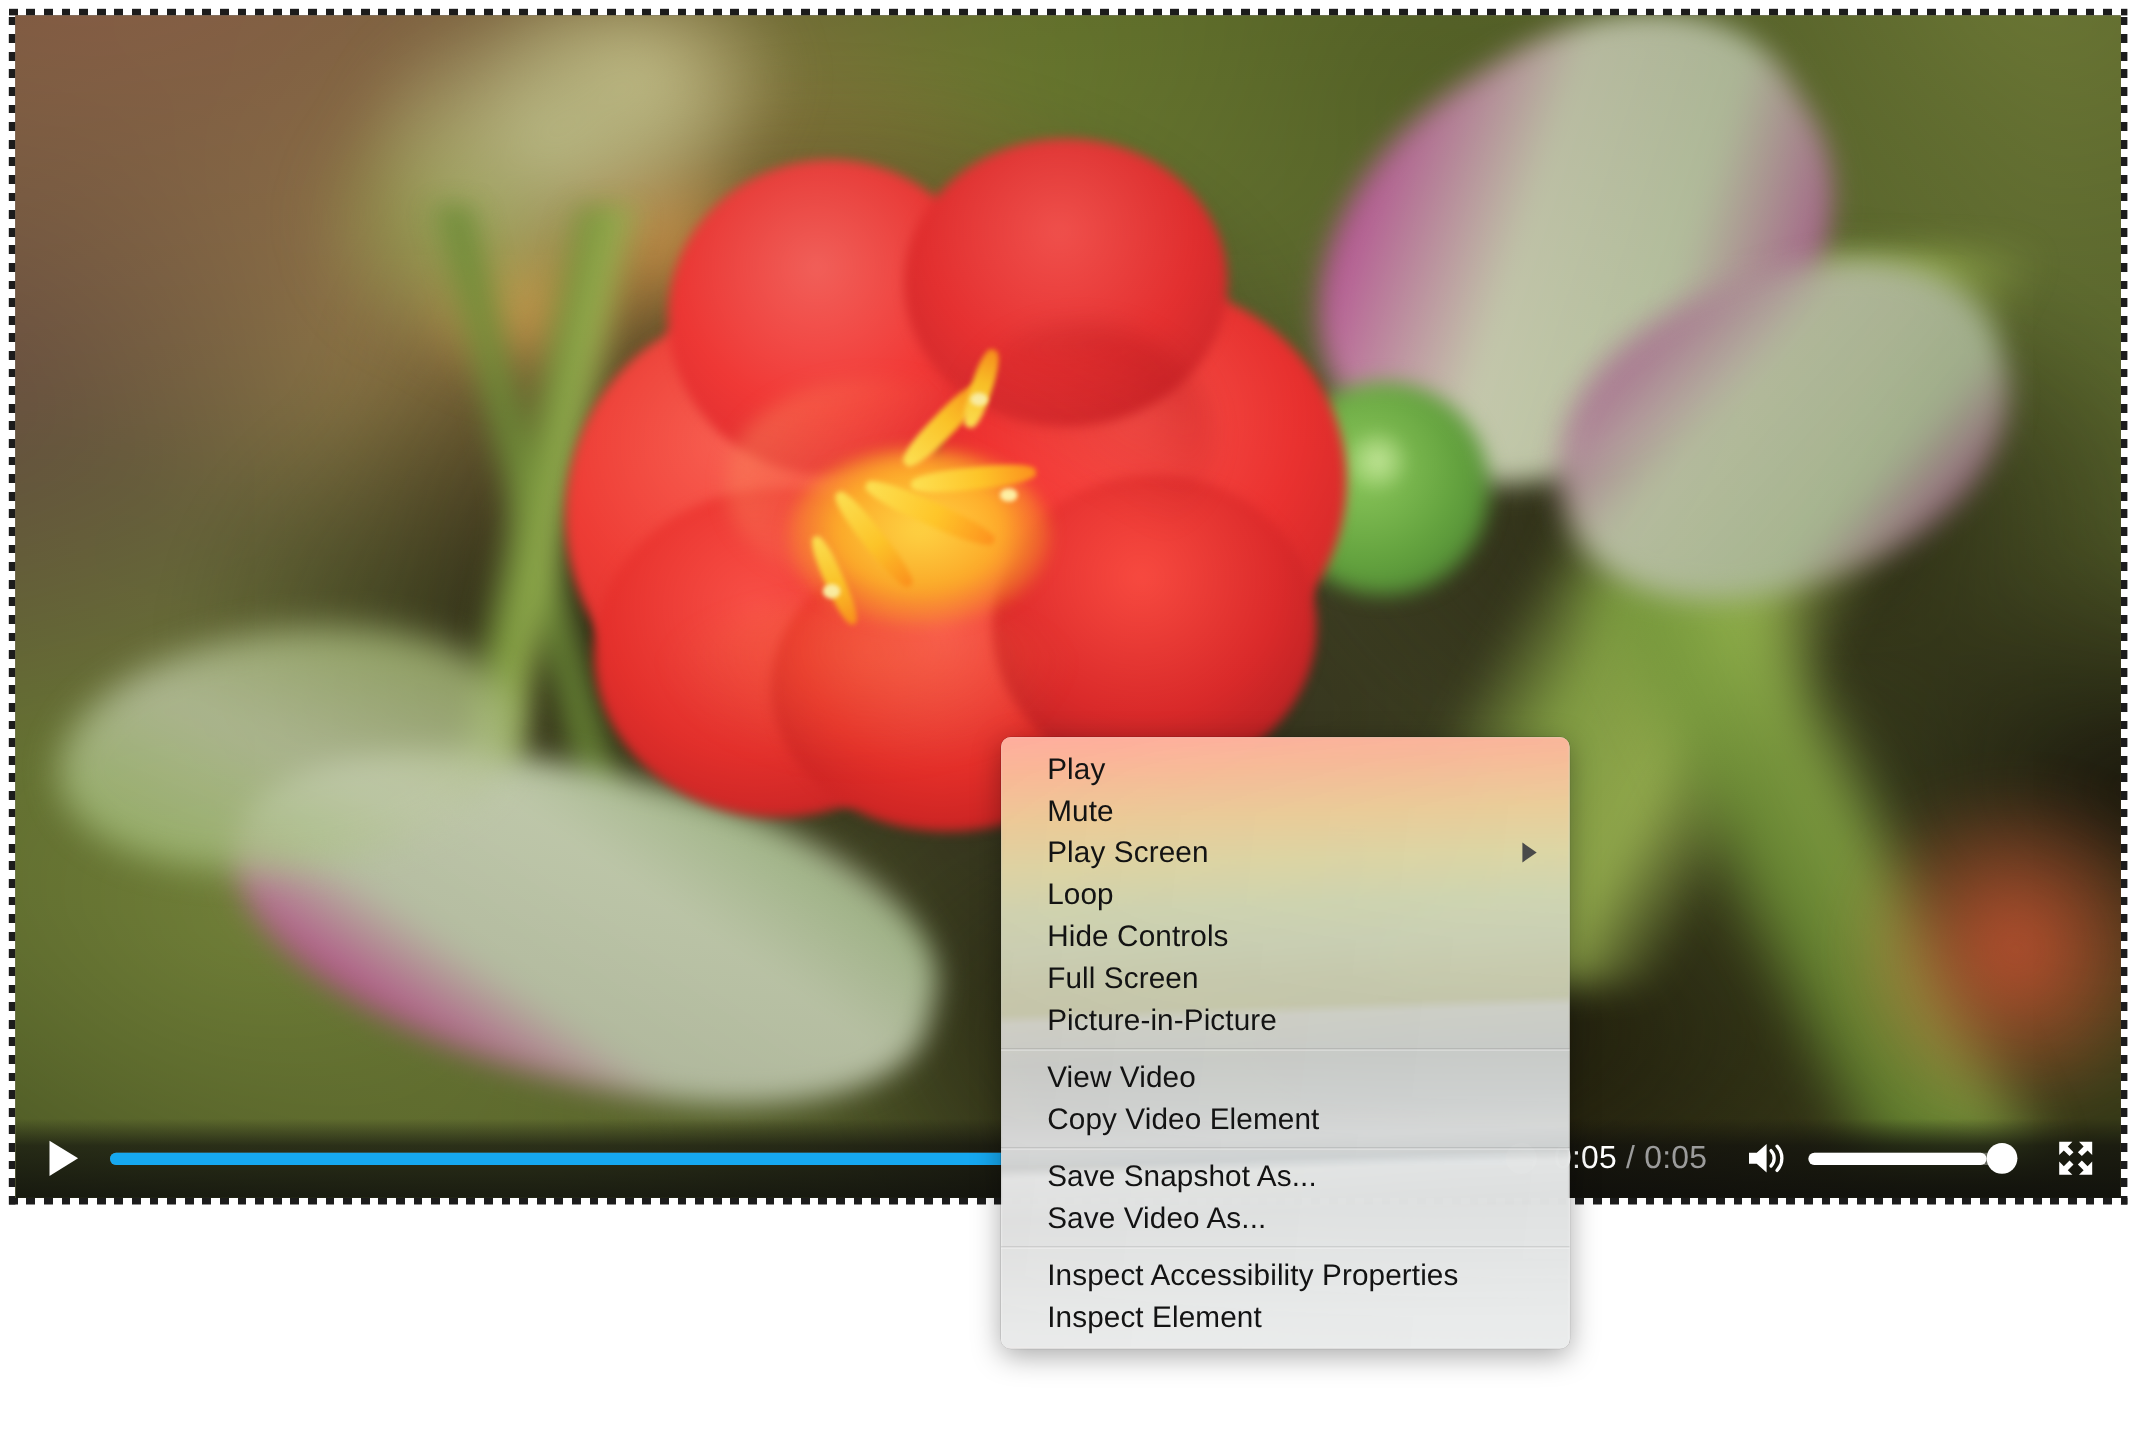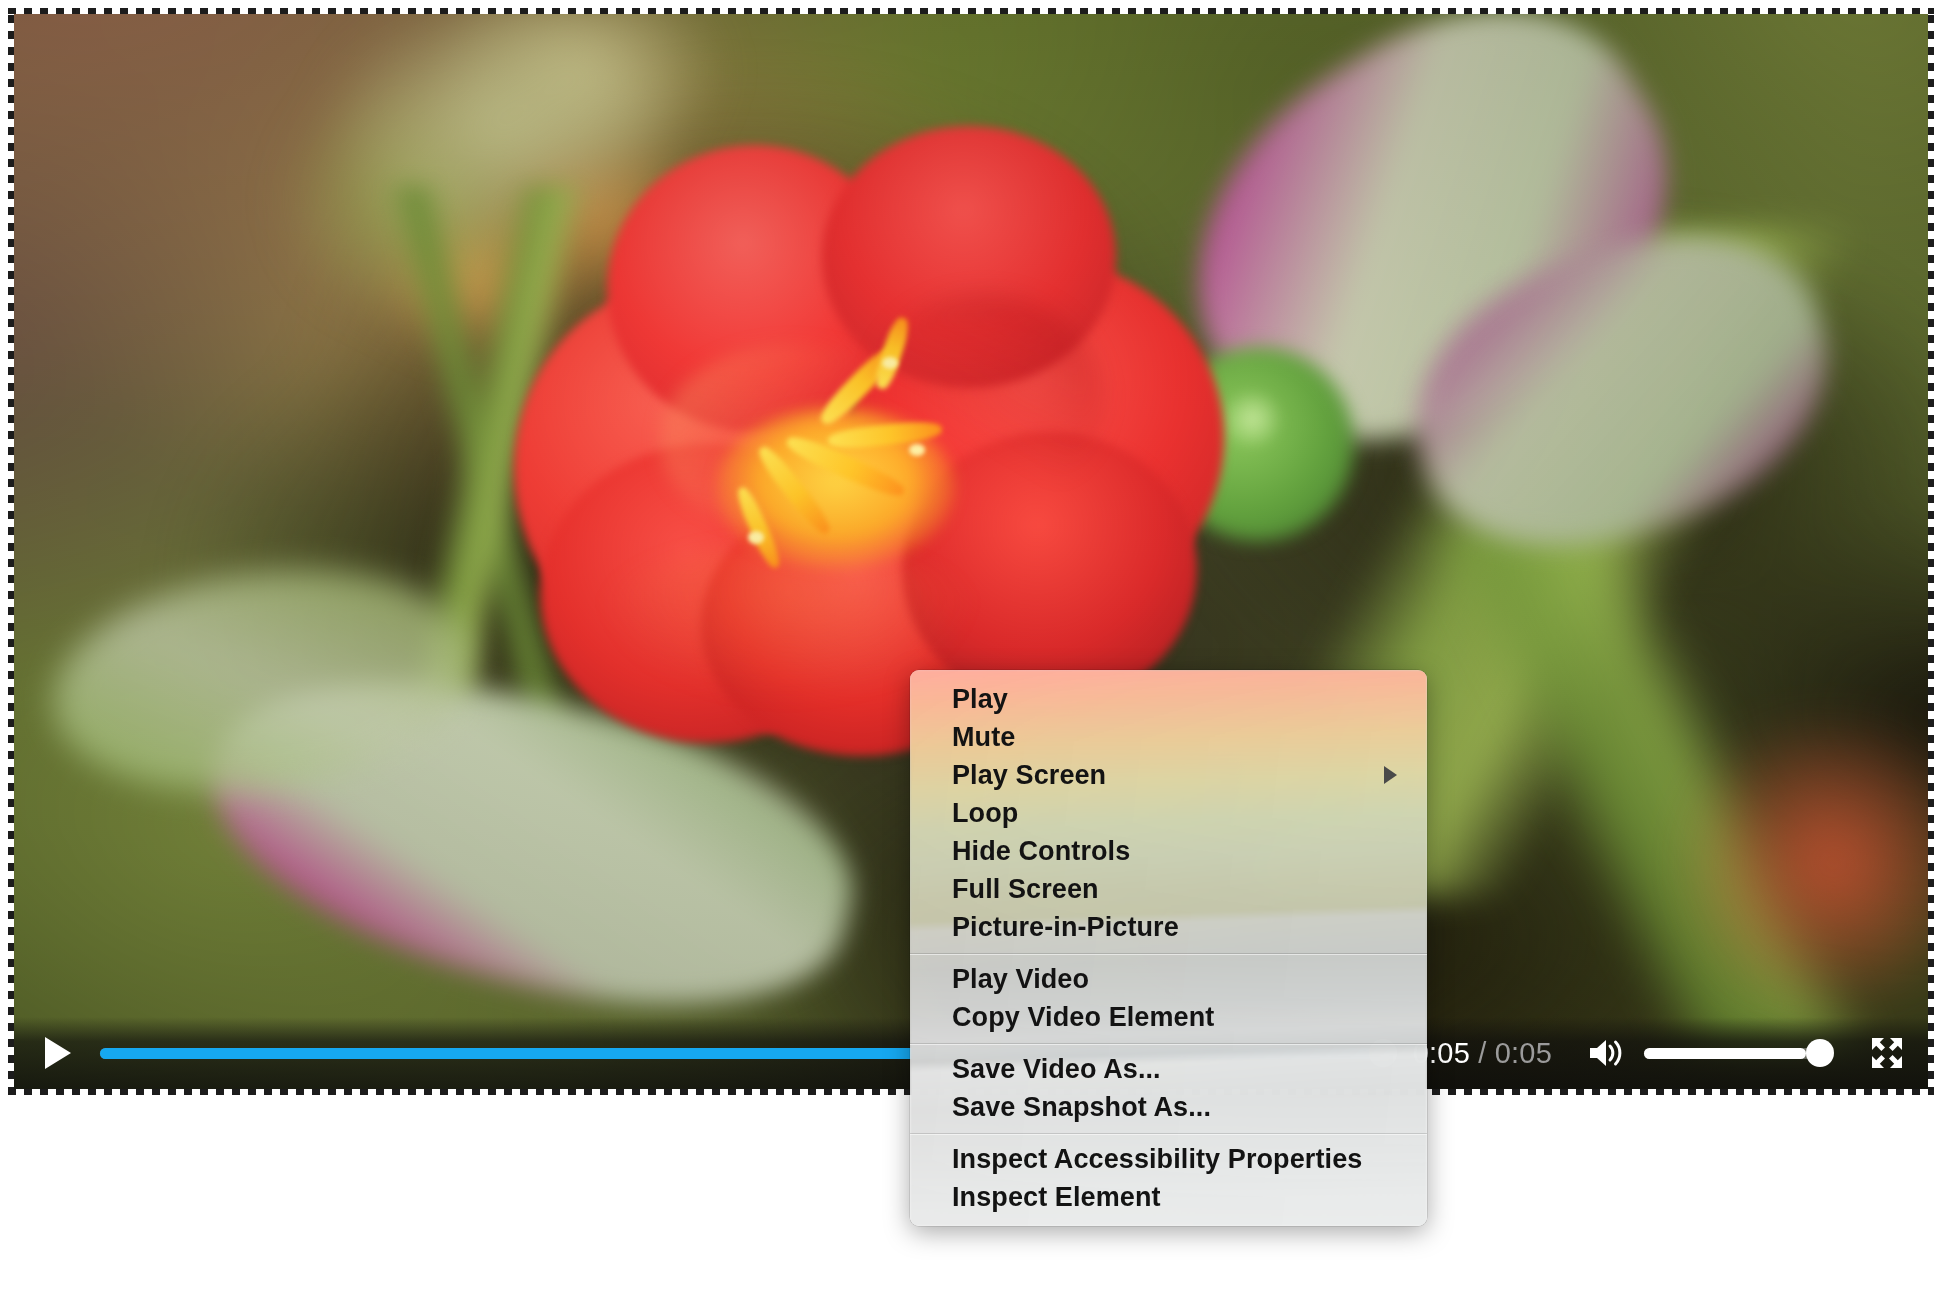--- a/index.html
+++ b/index.html
@@ -373,21 +373,21 @@
       linear-gradient(96deg,
         rgba(255,150,140,.55) 0%,
         rgba(252,196,150,.32) 26%,
         rgba(236,226,170,.20) 52%,
         rgba(214,214,190,.10) 74%,
         rgba(225,225,215,.04) 100%);
     filter:blur(1px);
   }
   #menu-items { position:relative; }
 
-  .menu-group { position:relative;font-weight:bold; }
+  .menu-group { position:relative; }
   .menu-item {
     position:relative;
     height:38px;
     display:flex;
     align-items:center;
     padding:0 14px 0 42px;
     color:#131313;
     font-size:27px;
     line-height:1;
     letter-spacing:.1px;
@@ -527,33 +527,33 @@
           <div class="menu-item">
             <span class="label">Full Screen</span>
           </div>
           <div class="menu-item">
             <span class="label">Picture-in-Picture</span>
           </div>
         </div>
         <div class="menu-sep"></div>
         <div class="menu-group">
           <div class="menu-item">
-            <span class="label">Play Video</span>
+            <span class="label">View Video</span>
           </div>
           <div class="menu-item">
             <span class="label">Copy Video Element</span>
           </div>
         </div>
         <div class="menu-sep"></div>
         <div class="menu-group">
           <div class="menu-item">
+            <span class="label">Save Snapshot As...</span>
+          </div>
+          <div class="menu-item">
             <span class="label">Save Video As...</span>
-          </div>
-          <div class="menu-item">
-            <span class="label">Save Snapshot As...</span>
           </div>
         </div>
         <div class="menu-sep"></div>
         <div class="menu-group grp-pad-bot">
           <div class="menu-item">
             <span class="label">Inspect Accessibility Properties</span>
           </div>
           <div class="menu-item">
             <span class="label">Inspect Element</span>
           </div>

